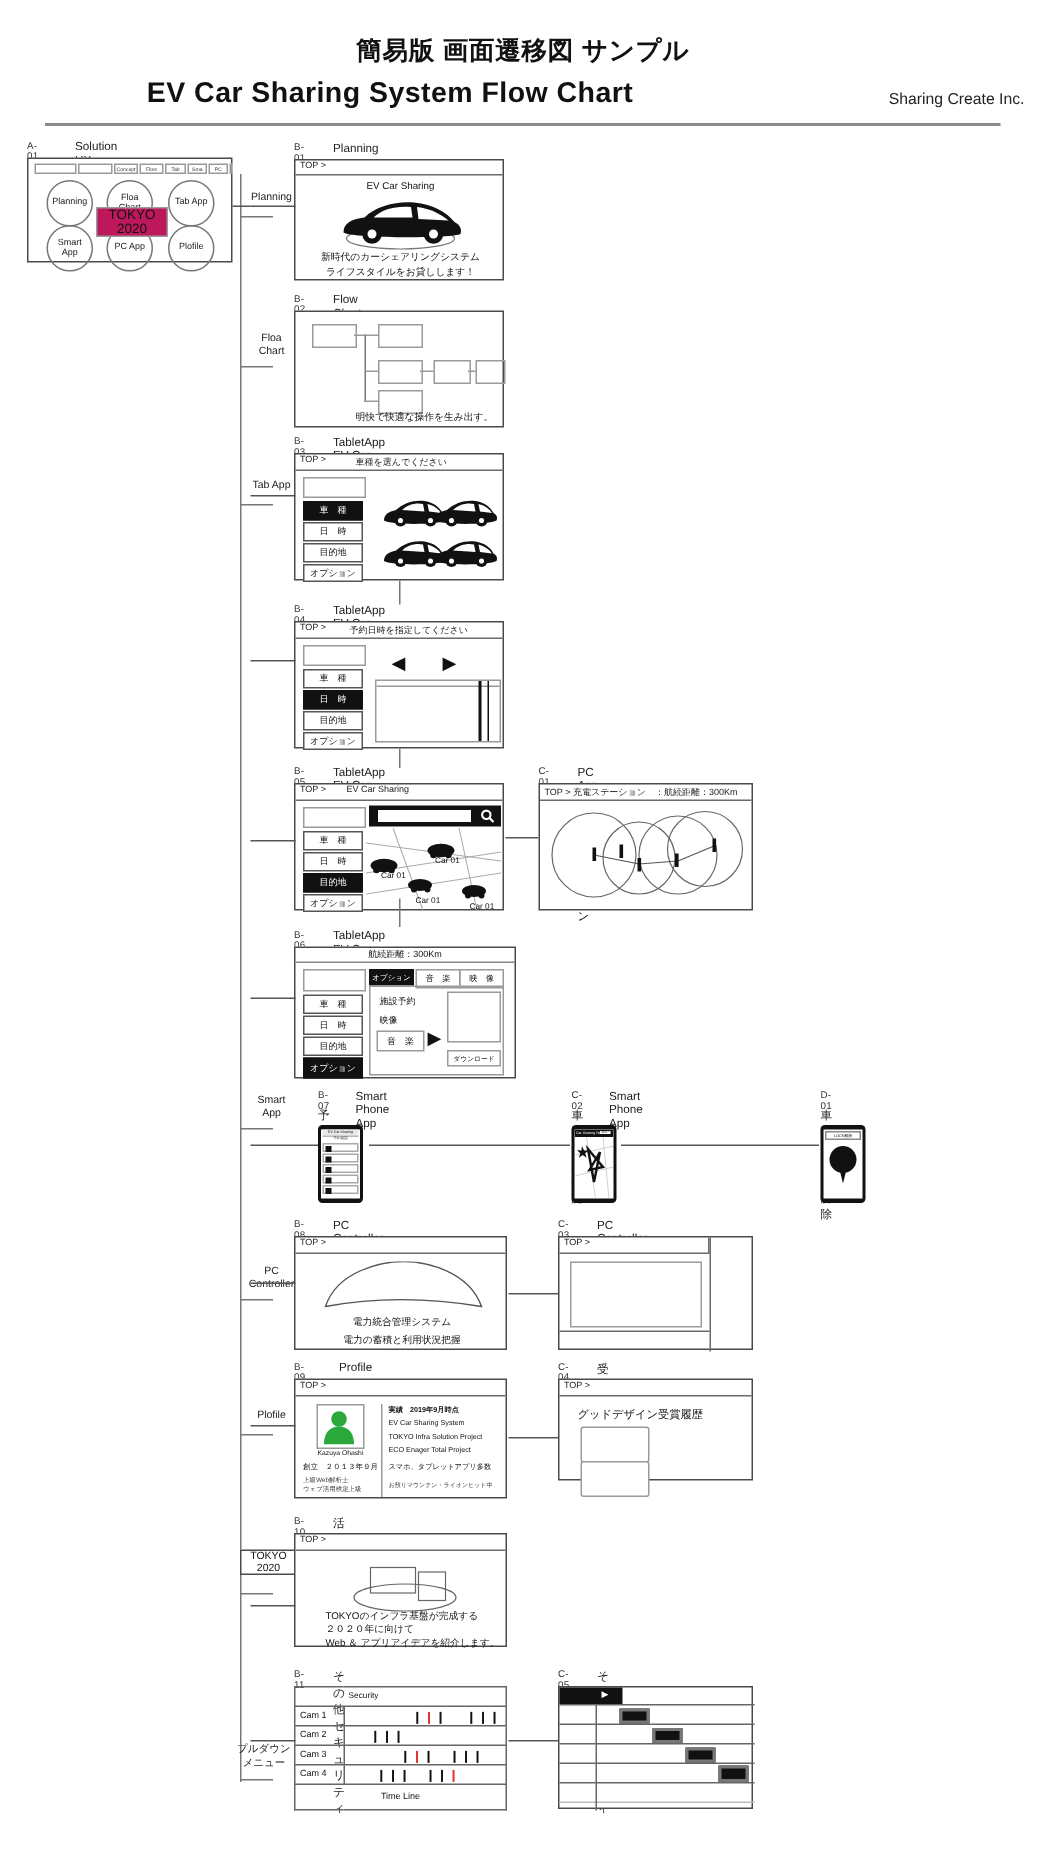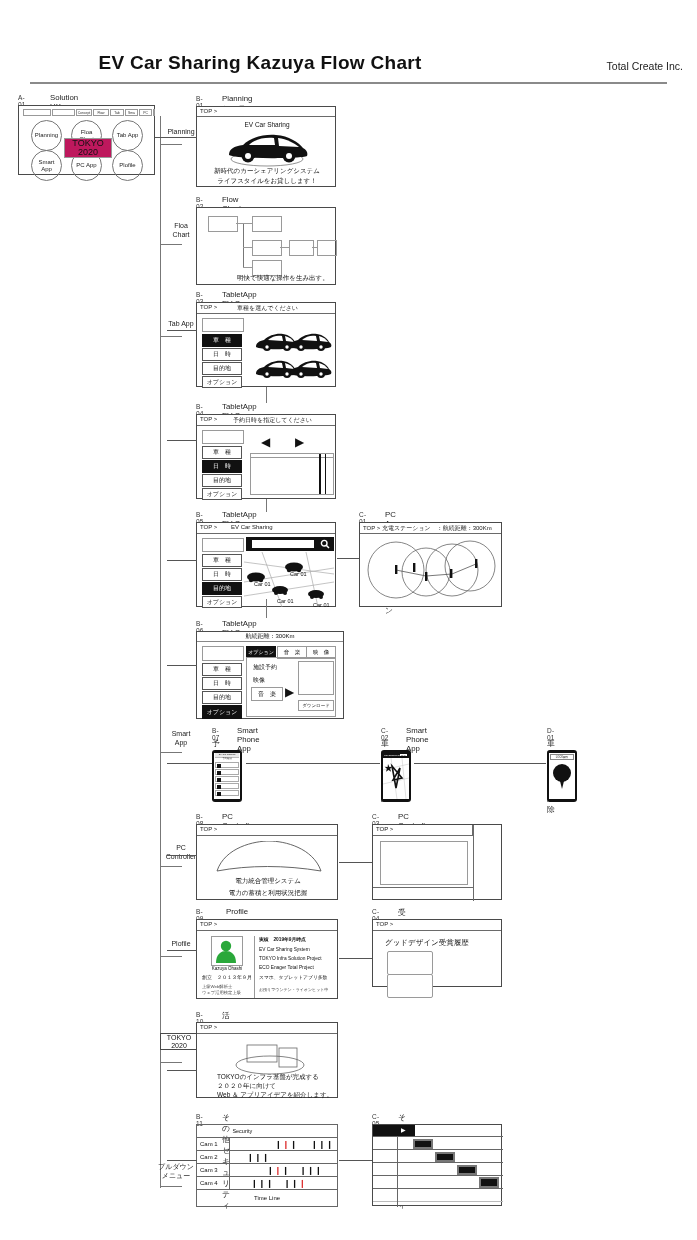--- a/index.html
+++ b/index.html
@@ -33,22 +33,23 @@
   table.sec td{border:1px solid #666;height:12px;padding:0 3px;}
   .bars{letter-spacing:1px;font-weight:bold;font-size:8px;}
   .red{color:#d33;}
   .connector{background:#555;height:1px;}
   .vconn{background:#777;width:1px;}
 </style>
 </head>
 <body>
 
 <div class="abs" id="header">
-  <div class="abs" id="title-en">EV Car Sharing Kazuya   Flow Chart</div>
-  <div class="abs" id="company">Total Create Inc.</div>
+  <div class="abs" id="title-jp">簡易版 画面遷移図 サンプル</div>
+  <div class="abs" id="title-en">EV Car Sharing System   Flow Chart</div>
+  <div class="abs" id="company">Sharing Create Inc.</div>
   <div class="abs" id="header-rule"></div>
 </div>
 
 <div class="abs" id="rail"></div>
 
 <div class="abs rail-label" style="left:160px;top:128px;"><span>Planning</span></div>
 <div class="abs rail-tick" style="left:160px;top:144px;width:22px;"></div>
 
 <div class="abs rail-label" style="left:160px;top:222px;white-space:pre;"><span>Floa
 Chart</span></div>

